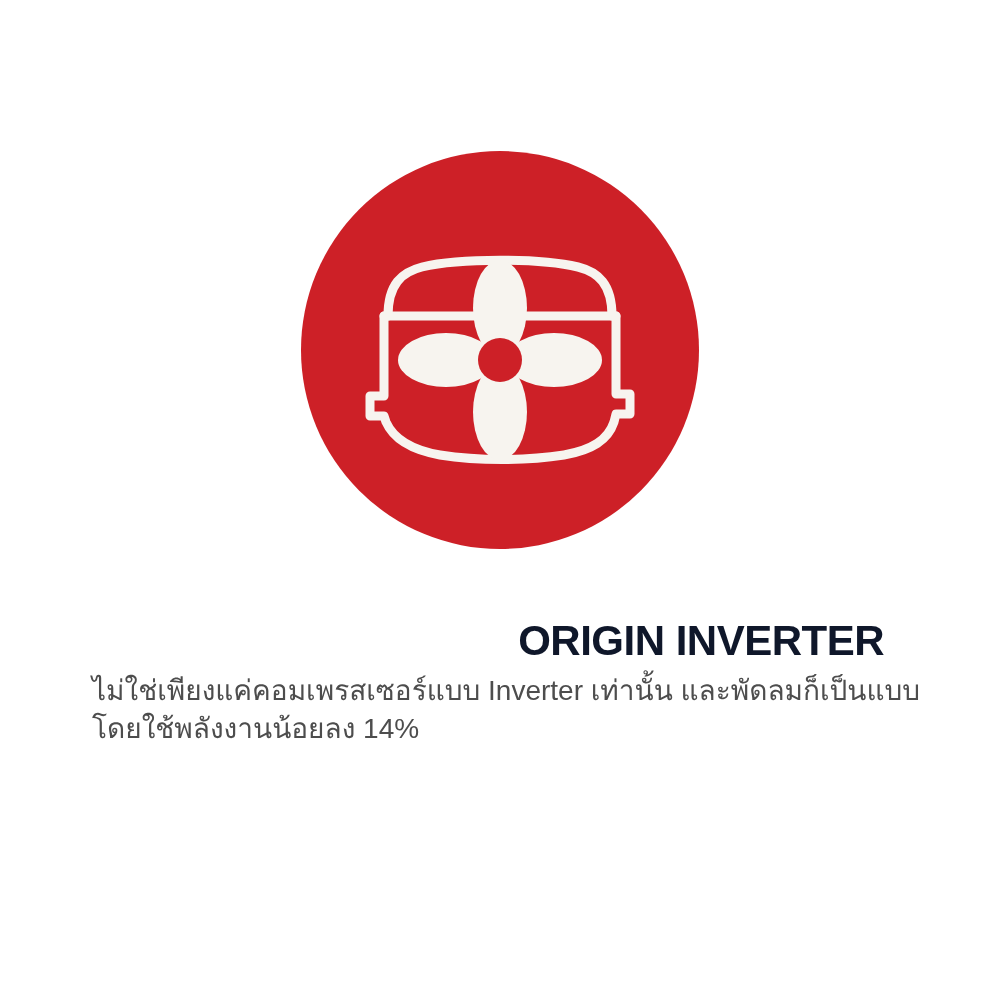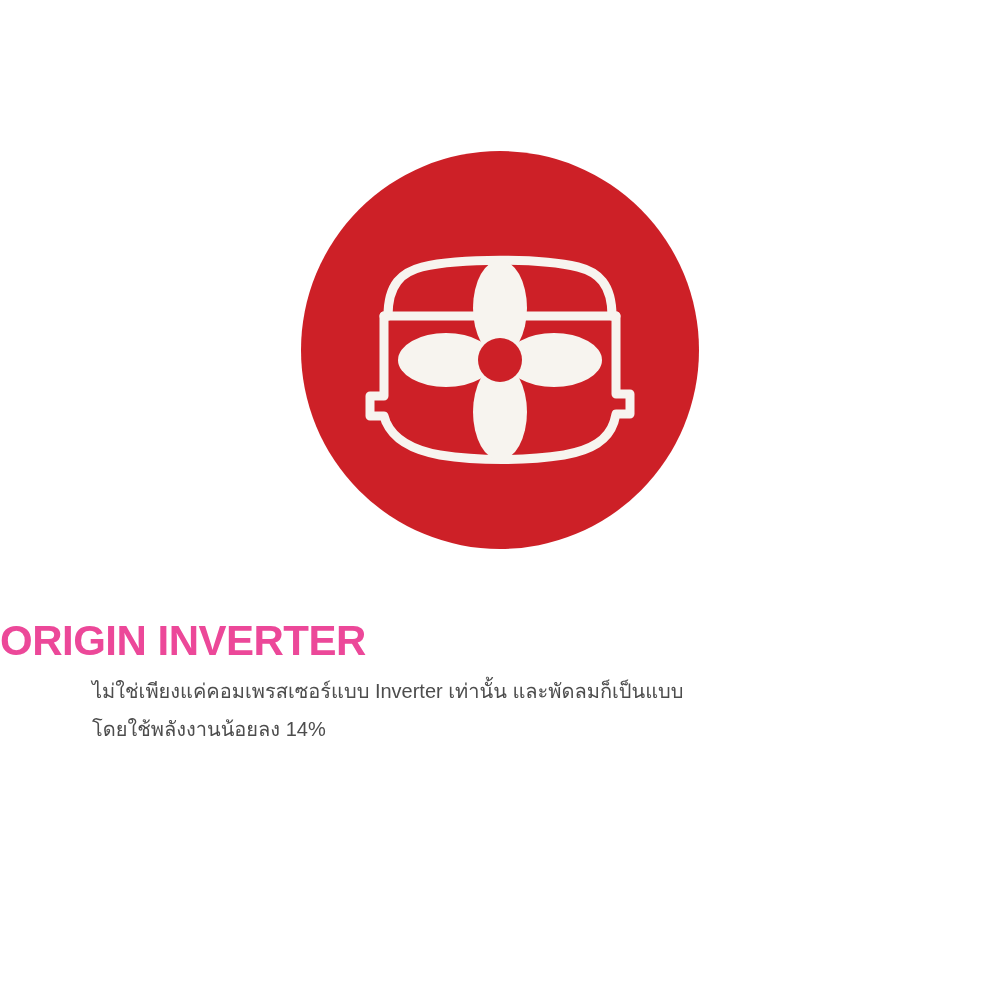--- a/index.html
+++ b/index.html
@@ -52,37 +52,37 @@
     width: 300px;
     height: 300px;
   }
 
   
   .title {
     position: absolute;
     left: 0;
     top: 617px;
     width: 884px;
-    text-align: left;
+    text-align: right;
     font-size: 42px;
     font-weight: 700;
     letter-spacing: -0.5px;
-    color: #ec4899;
+    color: #0f172a;
     line-height: 1.15;
     white-space: nowrap;
   }
 
   
   .body-copy {
     position: absolute;
     left: 92px;
     top: 672px;
     width: 860px;
     color: #4d4d4d;
-    font-size: 20px;
+    font-size: 28px;
     line-height: 38px;
     font-weight: 400;
     text-align: left;
   }
 
   .body-line {
     display: block;
     white-space: nowrap;
   }
 </style>

